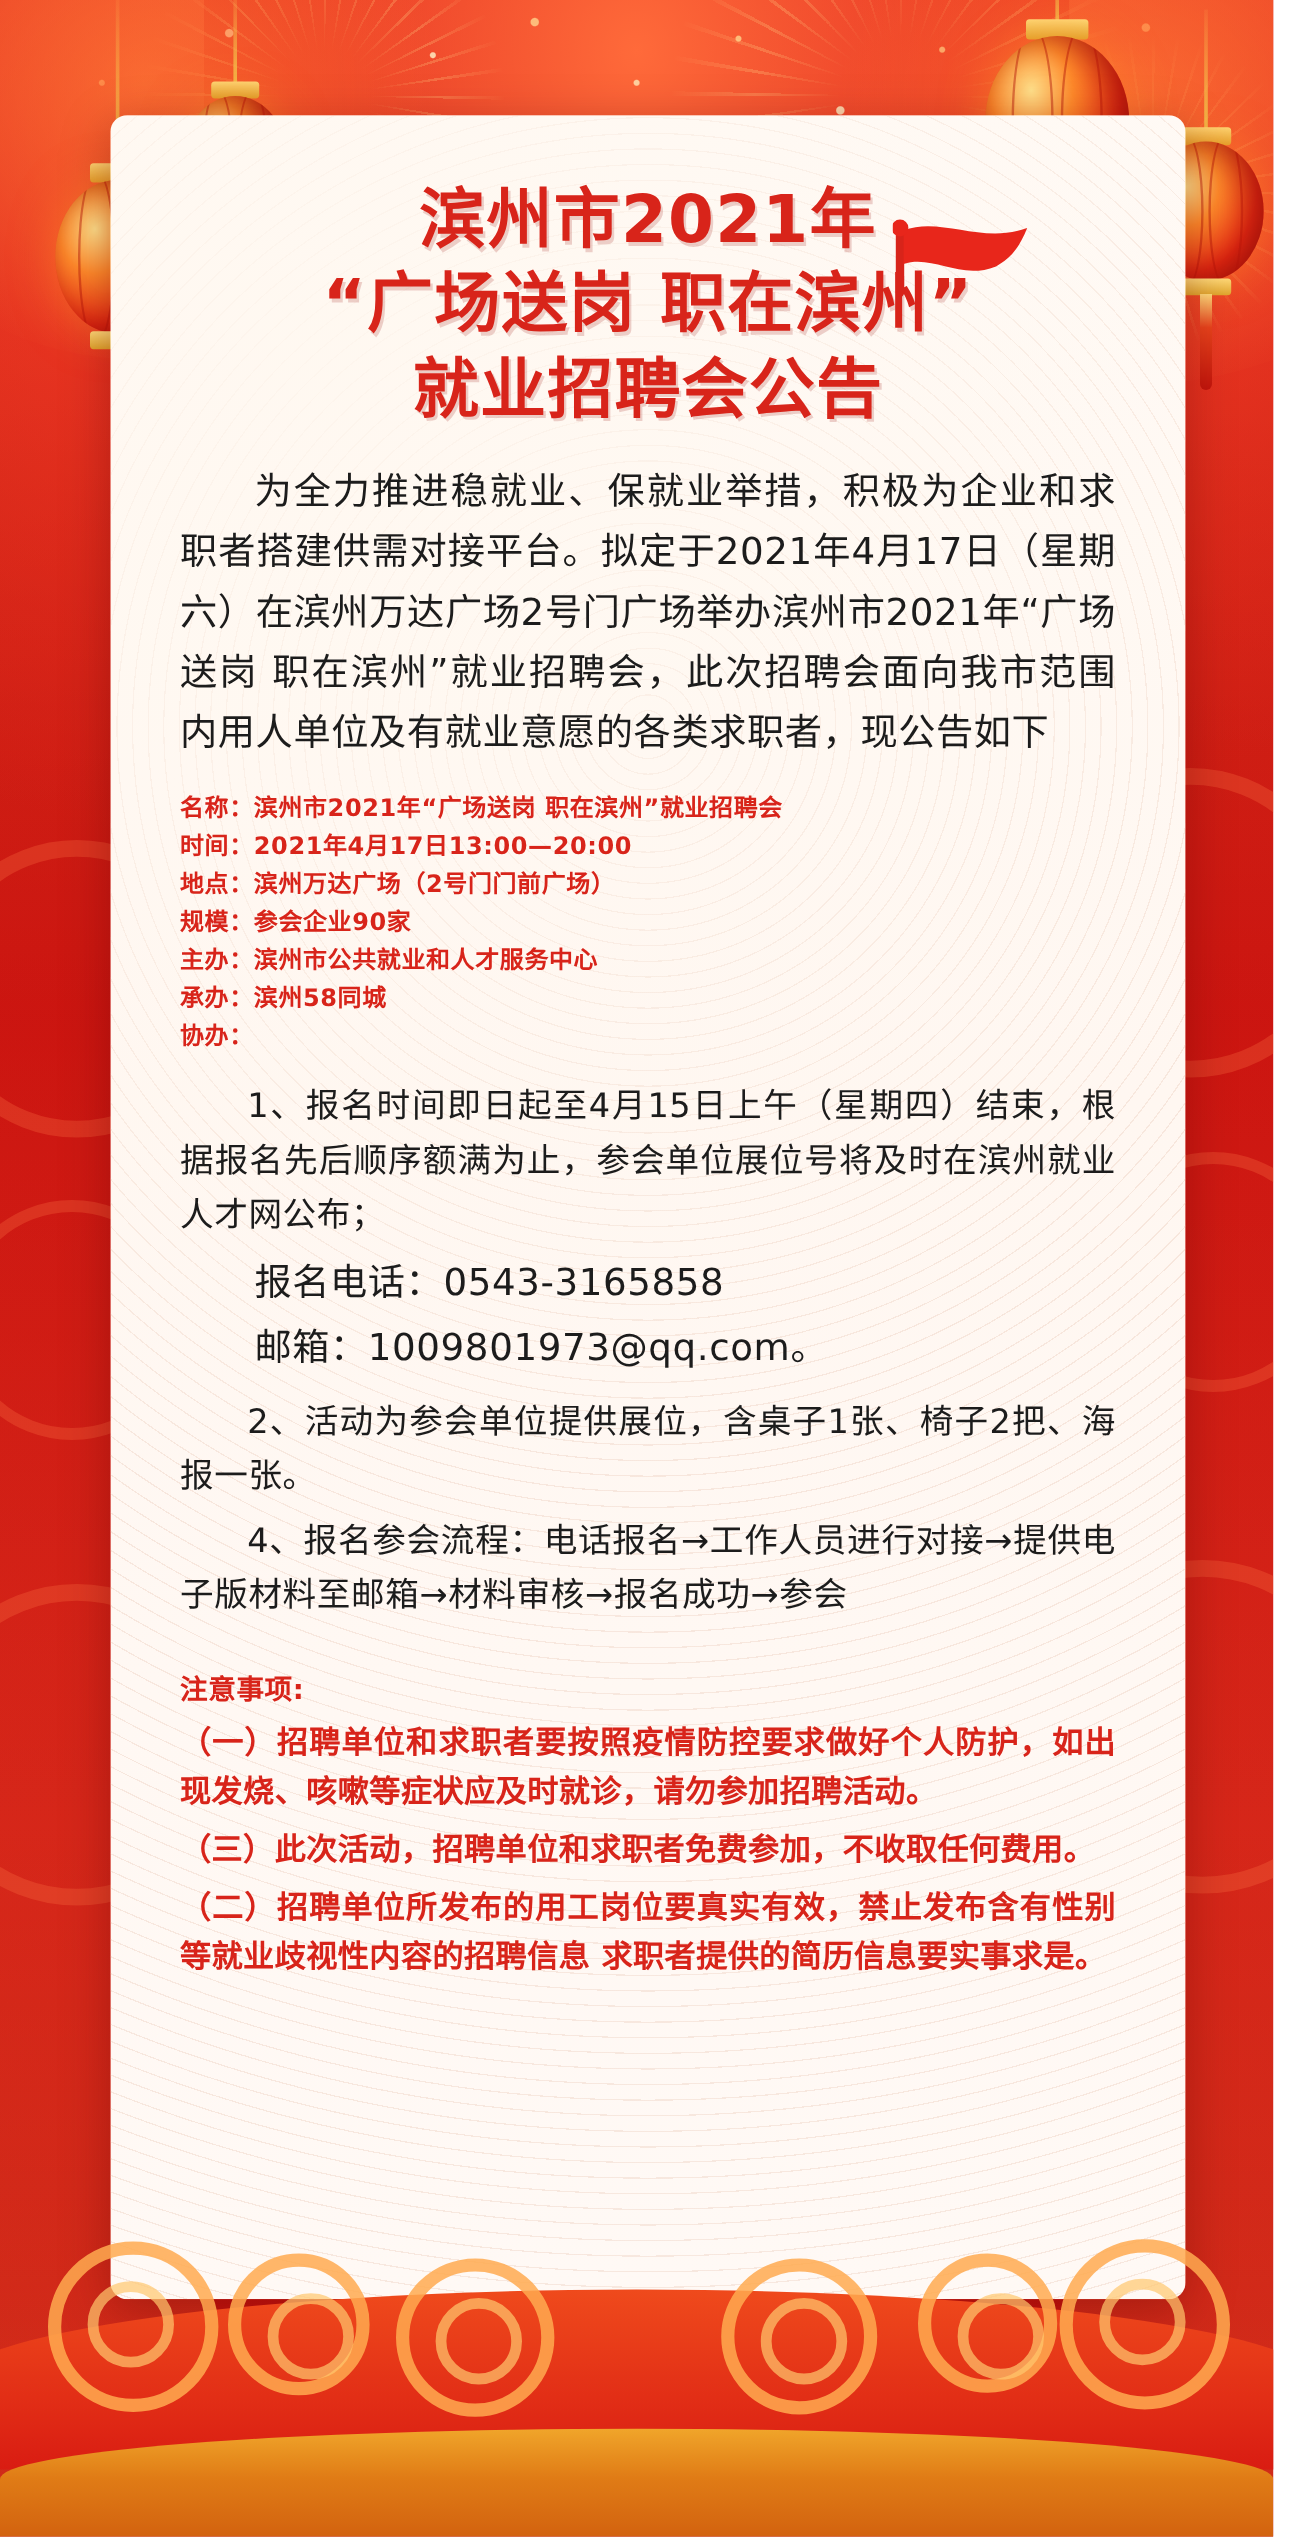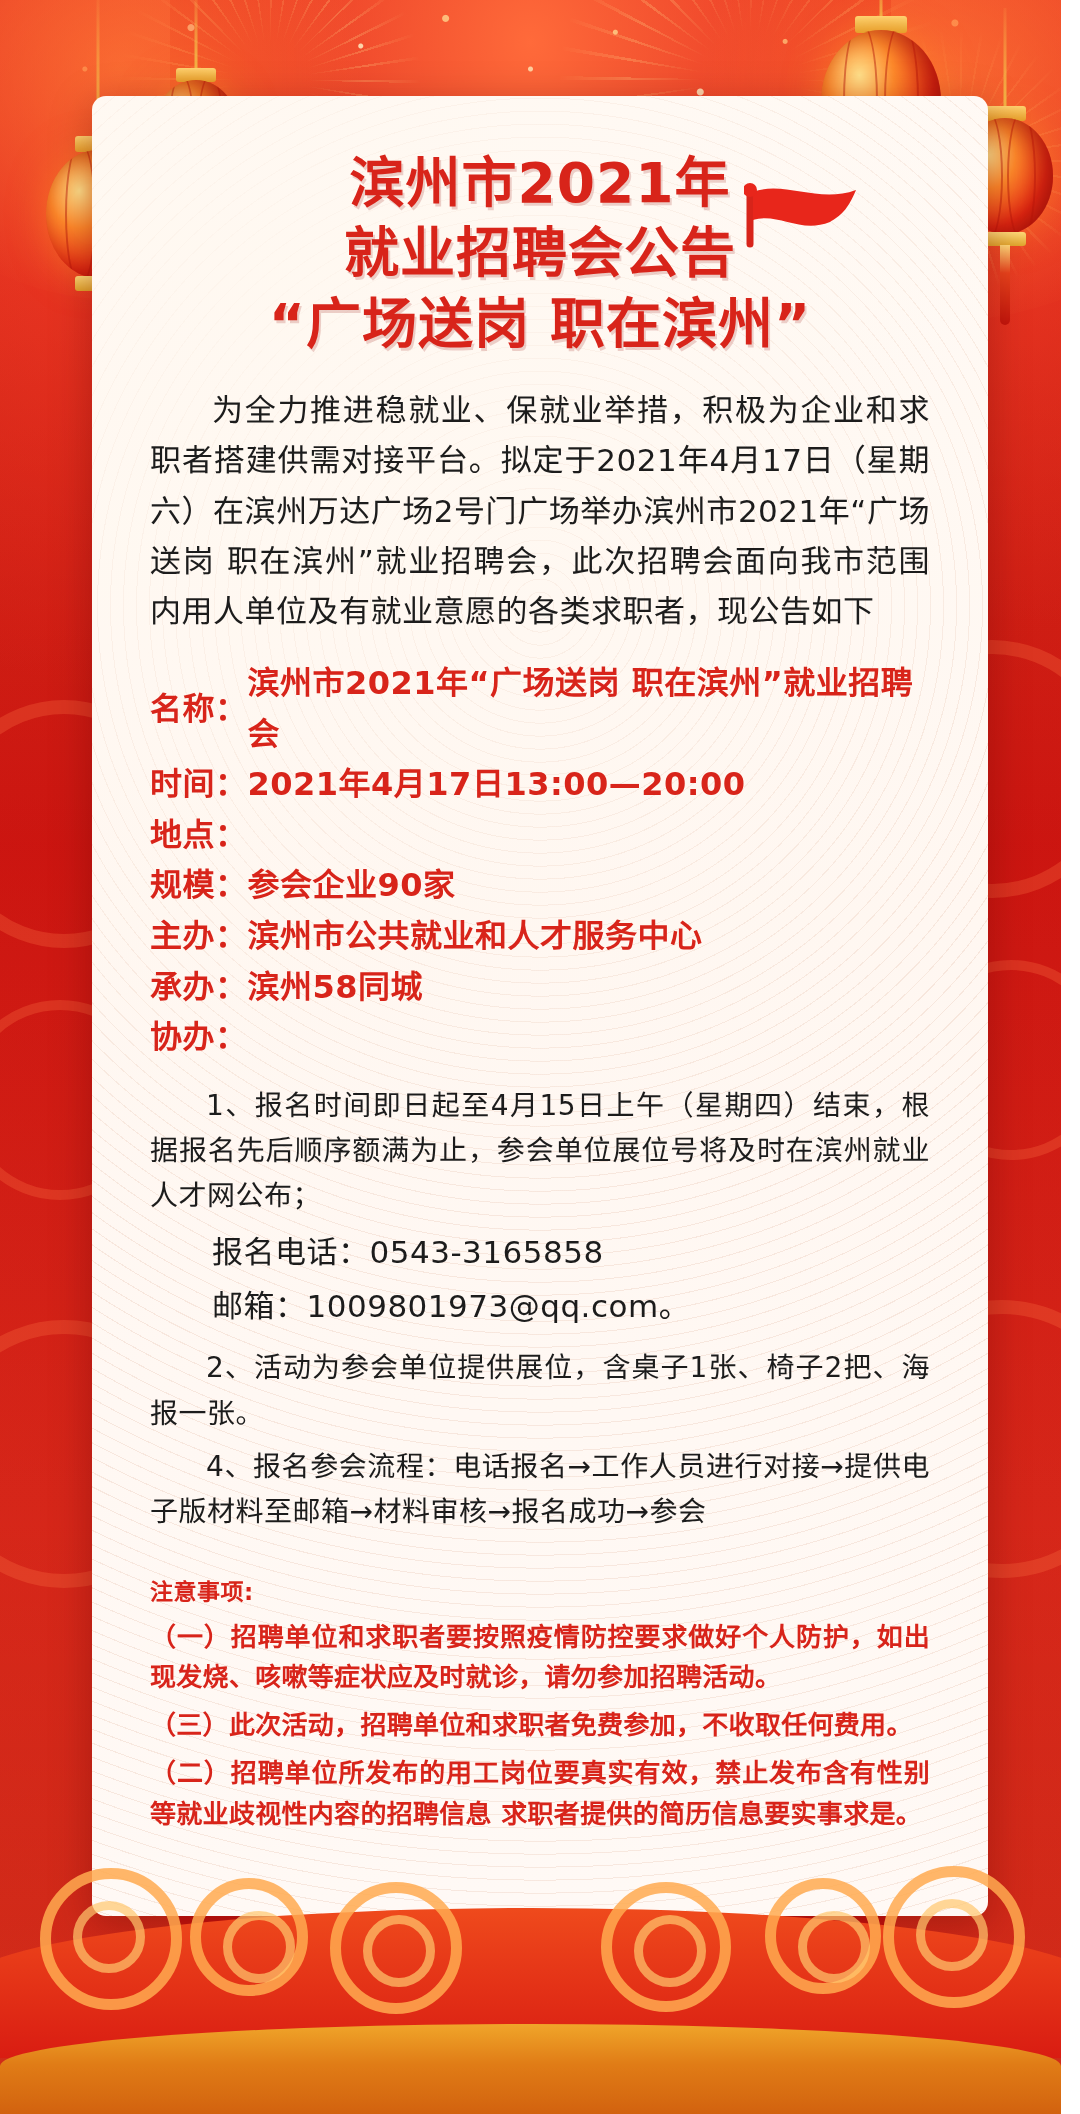--- a/index.html
+++ b/index.html
@@ -187,21 +187,21 @@
   }
 
   .kv-list {
     margin: 22px 0 20px 0;
   }
   .kv-row {
     display: flex;
     align-items: center;
     font-family: "DejaVu Sans", "Liberation Sans", sans-serif;
     font-weight: 700;
-    font-size: 32px;
+    font-size: 20px;
     line-height: 1.58;
     color: #d8241a;
     letter-spacing: .5px;
   }
   .kv-key { white-space: nowrap; }
   .kv-val { flex: 1; }
 
   .num-para {
     font-family: "DejaVu Sans", "Liberation Sans", sans-serif;
     font-size: 28px;
@@ -343,37 +343,38 @@
     <div class="card-inner">
 
       <svg class="ribbon" viewBox="0 0 116 70">
         <path d="M6 10 L6 62" stroke="#d8241a" stroke-width="7" stroke-linecap="round" fill="none"></path>
         <path d="M9 10 C 40 -2, 74 22, 112 8 C 104 28, 96 34, 86 40 C 56 52, 34 30, 9 38 Z" fill="#e8261b"></path>
         <circle cx="6" cy="8" r="7" fill="#e8261b"></circle>
       </svg>
 
       <div class="title-block">
         <div class="title-line">滨州市2021年</div>
+        <div class="title-line">“广场送岗 职在滨州”</div>
         <div class="title-line">就业招聘会公告</div>
-        <div class="title-line">“广场送岗 职在滨州”</div>
       </div>
 
       <p class="para">为全力推进稳就业、保就业举措，积极为企业和求职者搭建供需对接平台。拟定于2021年4月17日（星期六）在滨州万达广场2号门广场举办滨州市2021年“广场送岗 职在滨州”就业招聘会，此次招聘会面向我市范围内用人单位及有就业意愿的各类求职者，现公告如下</p>
 
       <div class="kv-list">
         <div class="kv-row">
           <span class="kv-key">名称：</span>
           <span class="kv-val">滨州市2021年“广场送岗 职在滨州”就业招聘会</span>
         </div>
         <div class="kv-row">
           <span class="kv-key">时间：</span>
           <span class="kv-val">2021年4月17日13:00—20:00</span>
         </div>
         <div class="kv-row">
           <span class="kv-key">地点：</span>
+          <span class="kv-val">滨州万达广场（2号门门前广场）</span>
         </div>
         <div class="kv-row">
           <span class="kv-key">规模：</span>
           <span class="kv-val">参会企业90家</span>
         </div>
         <div class="kv-row">
           <span class="kv-key">主办：</span>
           <span class="kv-val">滨州市公共就业和人才服务中心</span>
         </div>
         <div class="kv-row">

